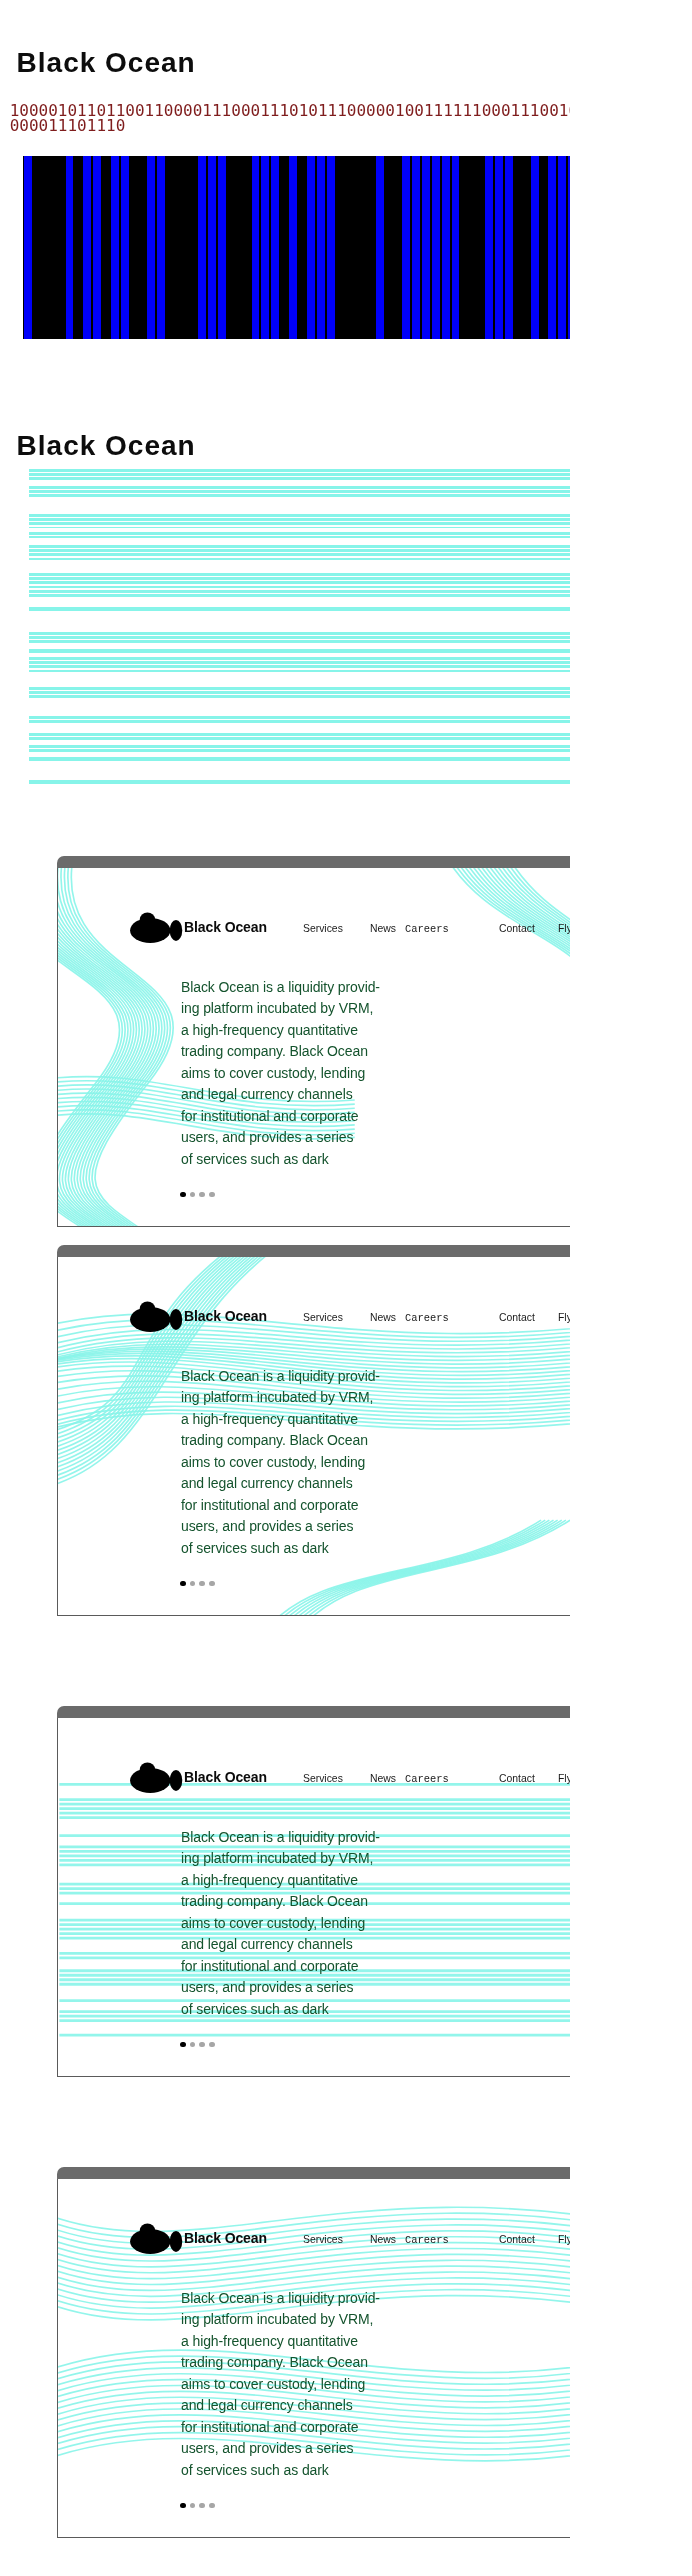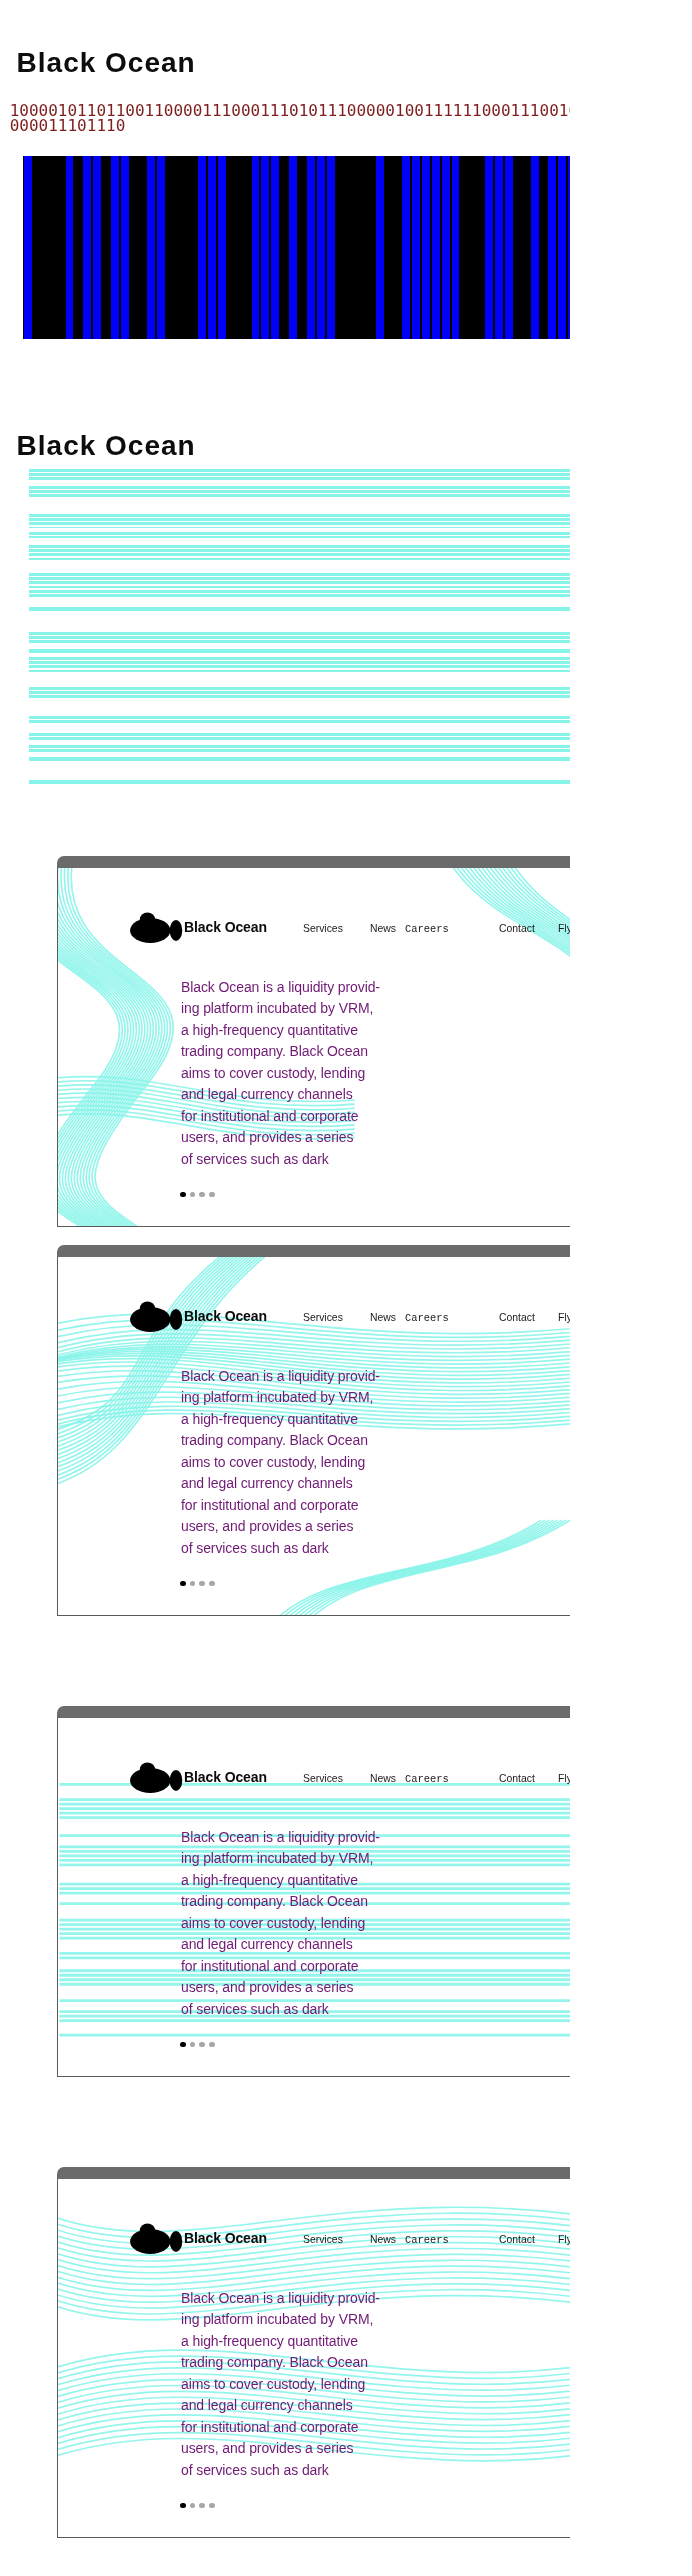--- a/index.html
+++ b/index.html
@@ -24,21 +24,21 @@
   .bwin{position:absolute;left:57px;width:601px;height:370px;}
   .bar{height:11.8px;background:#6b6b6b;border-radius:7px 7px 0 0;}
   .content{position:relative;height:358px;background:#fff;border:0.7px solid #5a5a5a;border-top:none;
            overflow:hidden;}
   .waves{position:absolute;left:0;top:0;width:100%;height:100%;}
   .logo-blob{position:absolute;left:72px;top:43px;width:53px;height:32px;}
   .logo-text{position:absolute;left:126px;top:51px;font-size:14px;font-weight:700;color:#0b0b0b;
              letter-spacing:-0.1px;white-space:nowrap;}
   .nav-item{position:absolute;top:55px;font-size:10.4px;color:#1a1a1a;text-decoration:none;white-space:nowrap;}
   .nav-0{left:226px;margin-left:19px;}.nav-1{left:312px;}.nav-2{left:347px;font-family:Liberation Mono, monospace;}.nav-3{left:412px;margin-left:29px;}.nav-4{left:500px;}
-  .para{position:absolute;left:123px;top:109px;font-size:14px;line-height:21.5px;color:#701a75;
+  .para{position:absolute;left:123px;top:109px;font-size:14px;line-height:21.5px;color:#14532d;
         white-space:pre-line;letter-spacing:-0.1px;}
   .dots{position:absolute;left:122px;top:324px;display:flex;gap:4.2px;}
   .dot{width:5.5px;height:5.5px;border-radius:50%;background:#a6a6a6;}
   .dot.active{background:#000;}
   .socials{position:absolute;left:575px;top:313px;display:flex;flex-direction:column;gap:4.2px;}
   .soc{width:11.8px;height:11.8px;border-radius:50%;background:#000;color:#fff;font-size:6.2px;
        display:flex;align-items:center;justify-content:center;font-weight:700;}
 </style>
 </head>
 <body>

